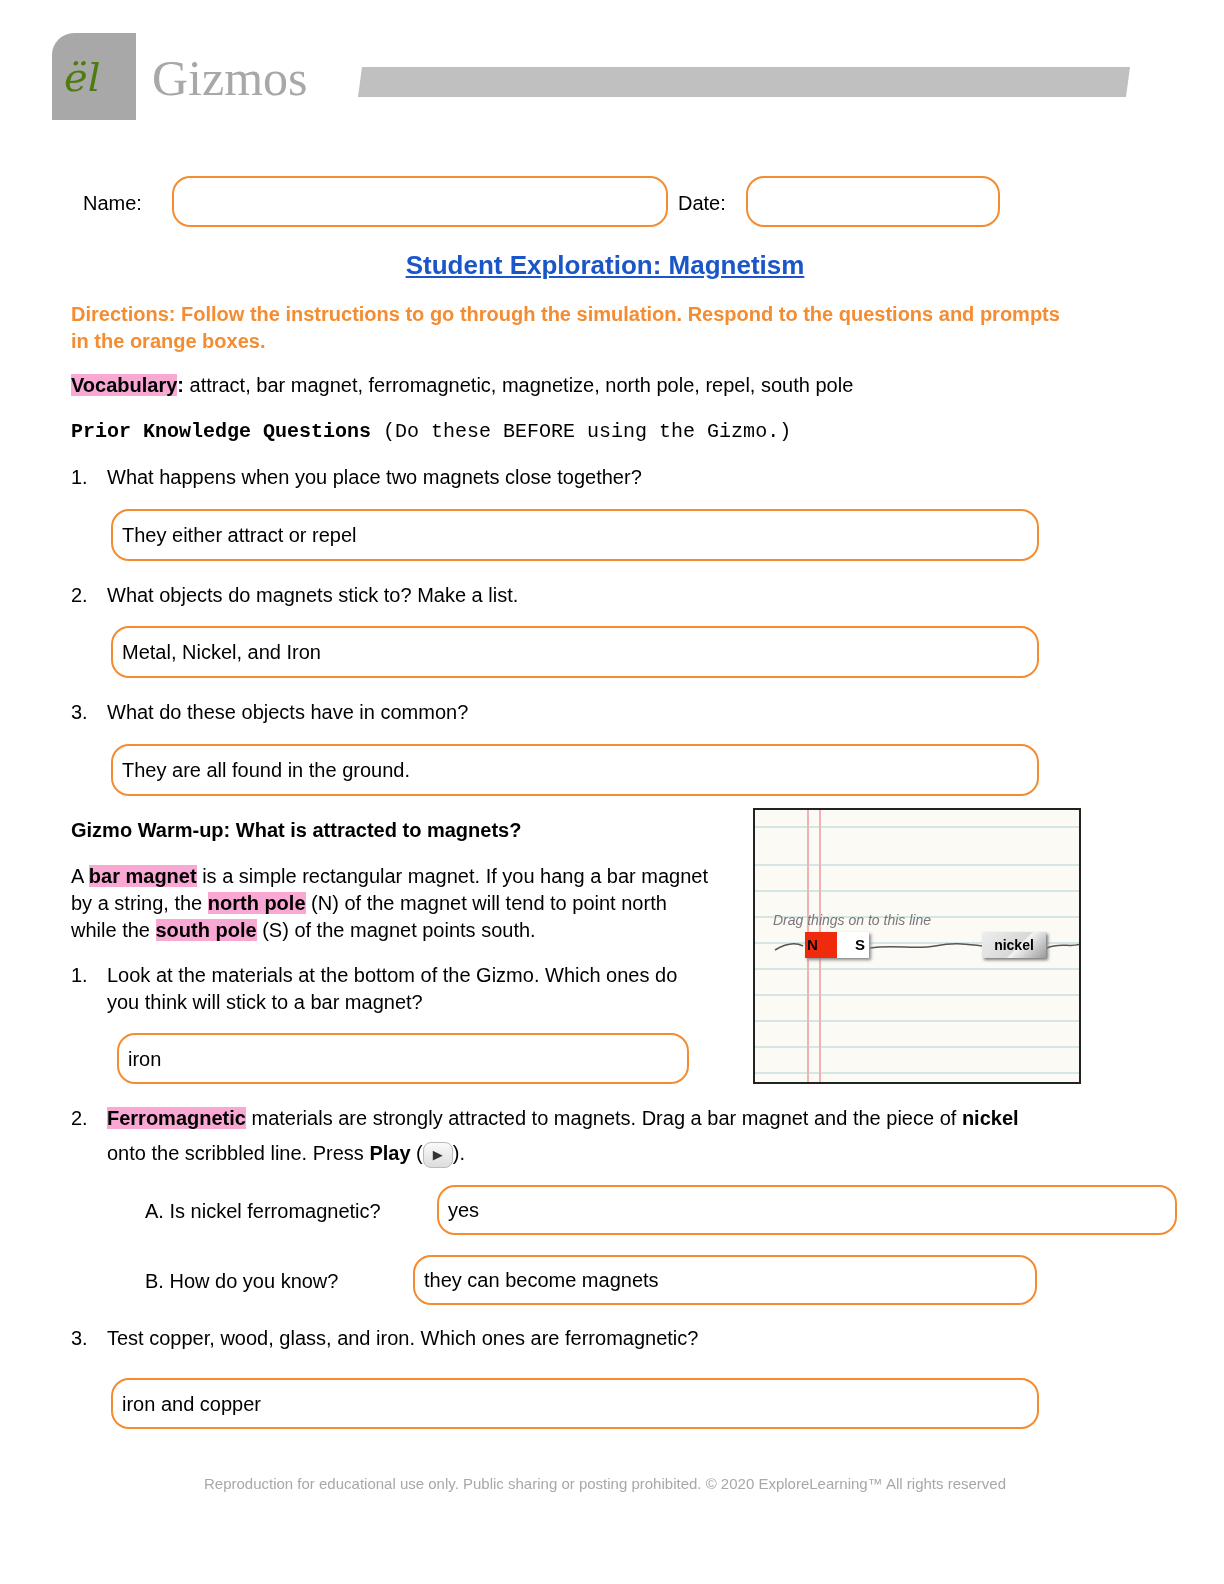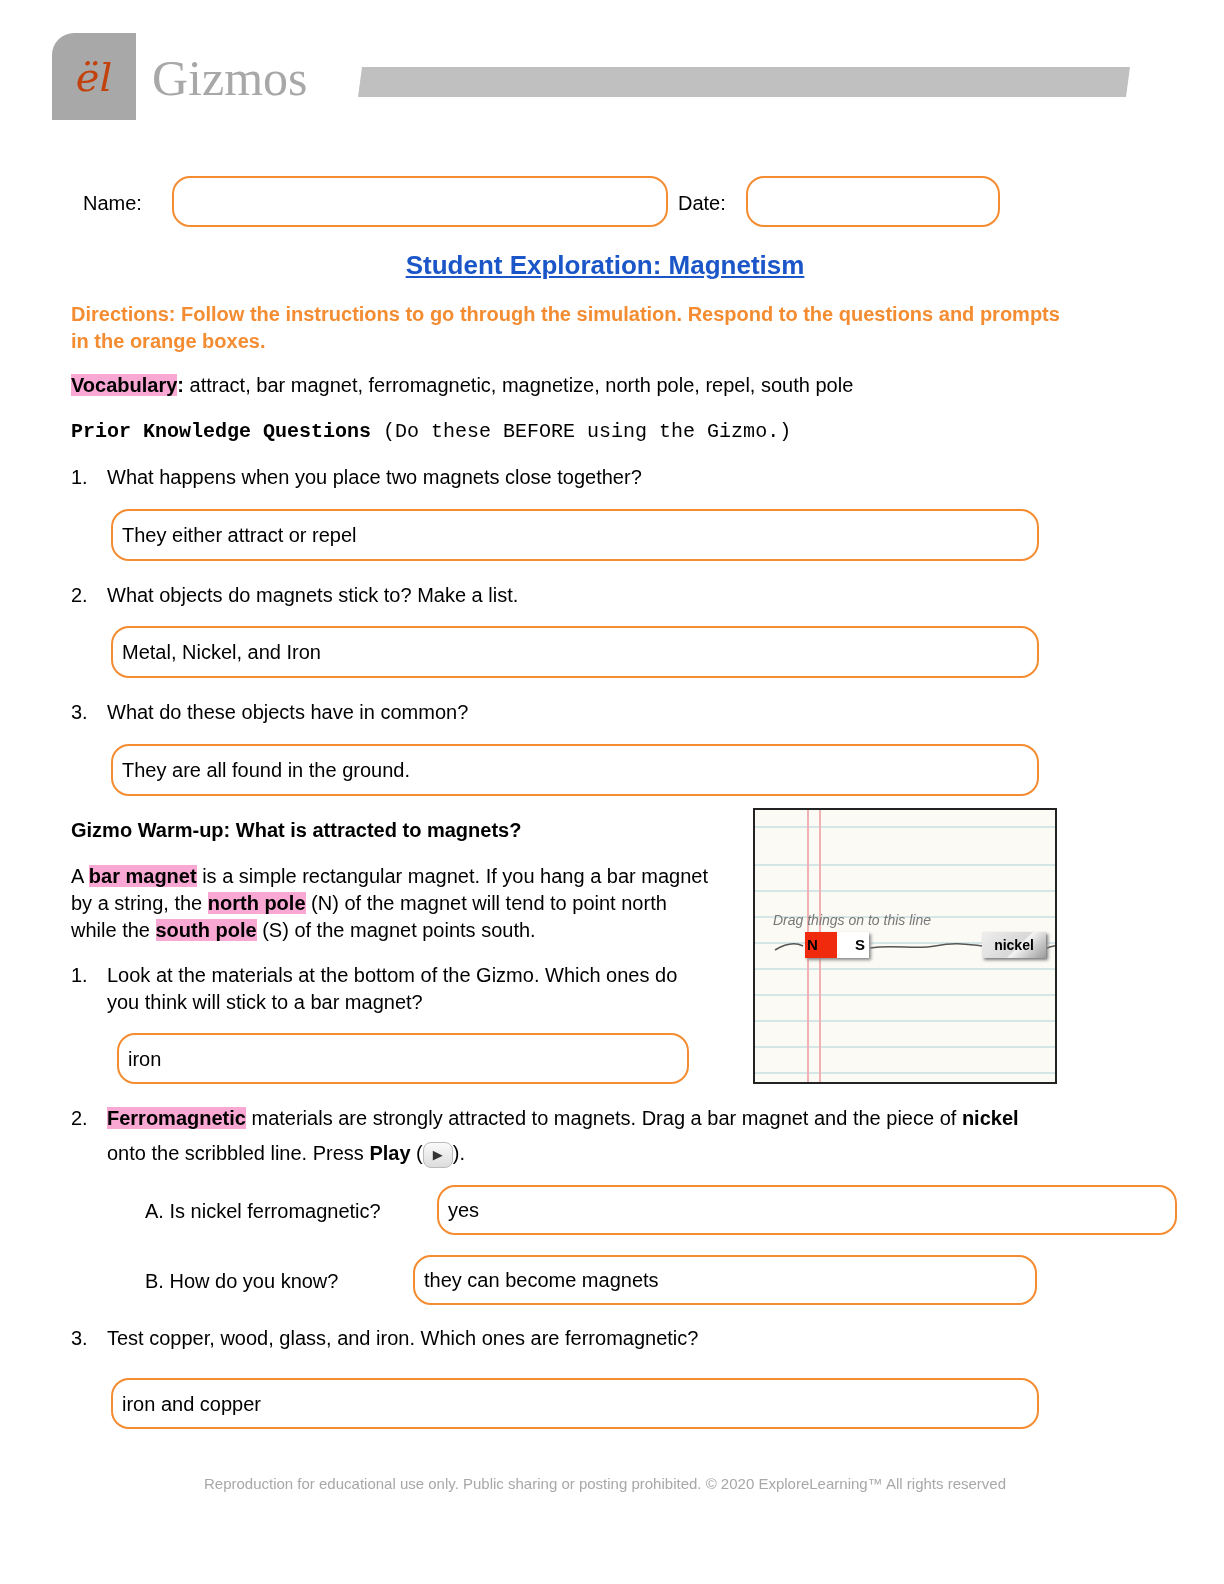--- a/index.html
+++ b/index.html
@@ -7,22 +7,22 @@
     width: 1224px; height: 1584px; background: #ffffff; position: relative;
     font-family: "Liberation Sans", sans-serif; color: #000; overflow: hidden;
   }
   .abs { position: absolute; }
   
   .logo-box {
     left: 52px; top: 33px; width: 84px; height: 87px; background: #a8a8a8;
     border-top-left-radius: 22px;
   }
   .logo-glyph {
-    left: 64px; top: 52px; width: 60px; height: 50px; color: #c2410c;
-    font-family: "DejaVu Serif", serif; font-style: italic; font-size: 40px; text-align: center; line-height: 50px;
+    left: 64px; top: 52px; width: 60px; height: 50px; color: #4d7c0f;
+    font-family: "DejaVu Serif", serif; font-style: italic; font-size: 40px; text-align: left; line-height: 50px;
   }
   .brand {
     left: 152px; top: 50px; font-family: Liberation Serif, serif; font-size: 50px; color: #a8a8a8; line-height: 56px;
   }
   .header-bar {
     left: 358px; top: 67px; width: 772px; height: 30px; background: #c0c0c0;
     clip-path: polygon(4px 0, 100% 0, calc(100% - 4px) 100%, 0 100%);
   }
   
   .t { font-size: 20px; line-height: 24px; }
@@ -31,21 +31,21 @@
   .orange-box { border: 2px solid #f48c32; background: #fff; }
   .ans { font-size: 20px; line-height: 24px; padding-left: 9px; display: flex; align-items: center; border-radius: 18px; }
   .title {
     left: 0; width: 1210px; top: 250px; text-align: center; font-size: 26px; font-weight: bold;
     color: #1b56c8; text-decoration: underline;
   }
   .directions { left: 71px; top: 301px; width: 1010px; color: #f48c32; font-weight: bold; font-size: 20px; line-height: 27px; }
   .footer { left: 0; width: 1210px; top: 1475px; text-align: center; color: #a8a8a8; font-size: 15px; }
   
   .gizmo {
-    left: 753px; top: 808px; width: 304px; height: 276px; border: 2px solid #222;
+    left: 753px; top: 808px; width: 328px; height: 276px; border: 2px solid #222;
     background-color: #fbfaf5;
     background-image: repeating-linear-gradient(to bottom, transparent 0, transparent 24px, #d5e6e6 24px, #d5e6e6 26px);
     background-position: 0 30px;
     overflow: hidden;
   }
   .margin-line { top: 0; width: 2px; height: 100%; background: #efb1b1; }
   .drag-label { left: 18px; top: 102px; font-size: 14px; font-style: italic; color: #777; }
   .magnet { left: 50px; top: 122px; width: 64px; height: 26px; box-shadow: 2px 2px 3px #888; display: flex; }
   .magnet .n { width: 50%; background: #f02a0c; font-weight: bold; font-size: 15px; padding-left: 2px; line-height: 26px; }
   .magnet .s { width: 50%; background: #fff; font-weight: bold; font-size: 15px; text-align: right; padding-right: 4px; line-height: 26px; }

